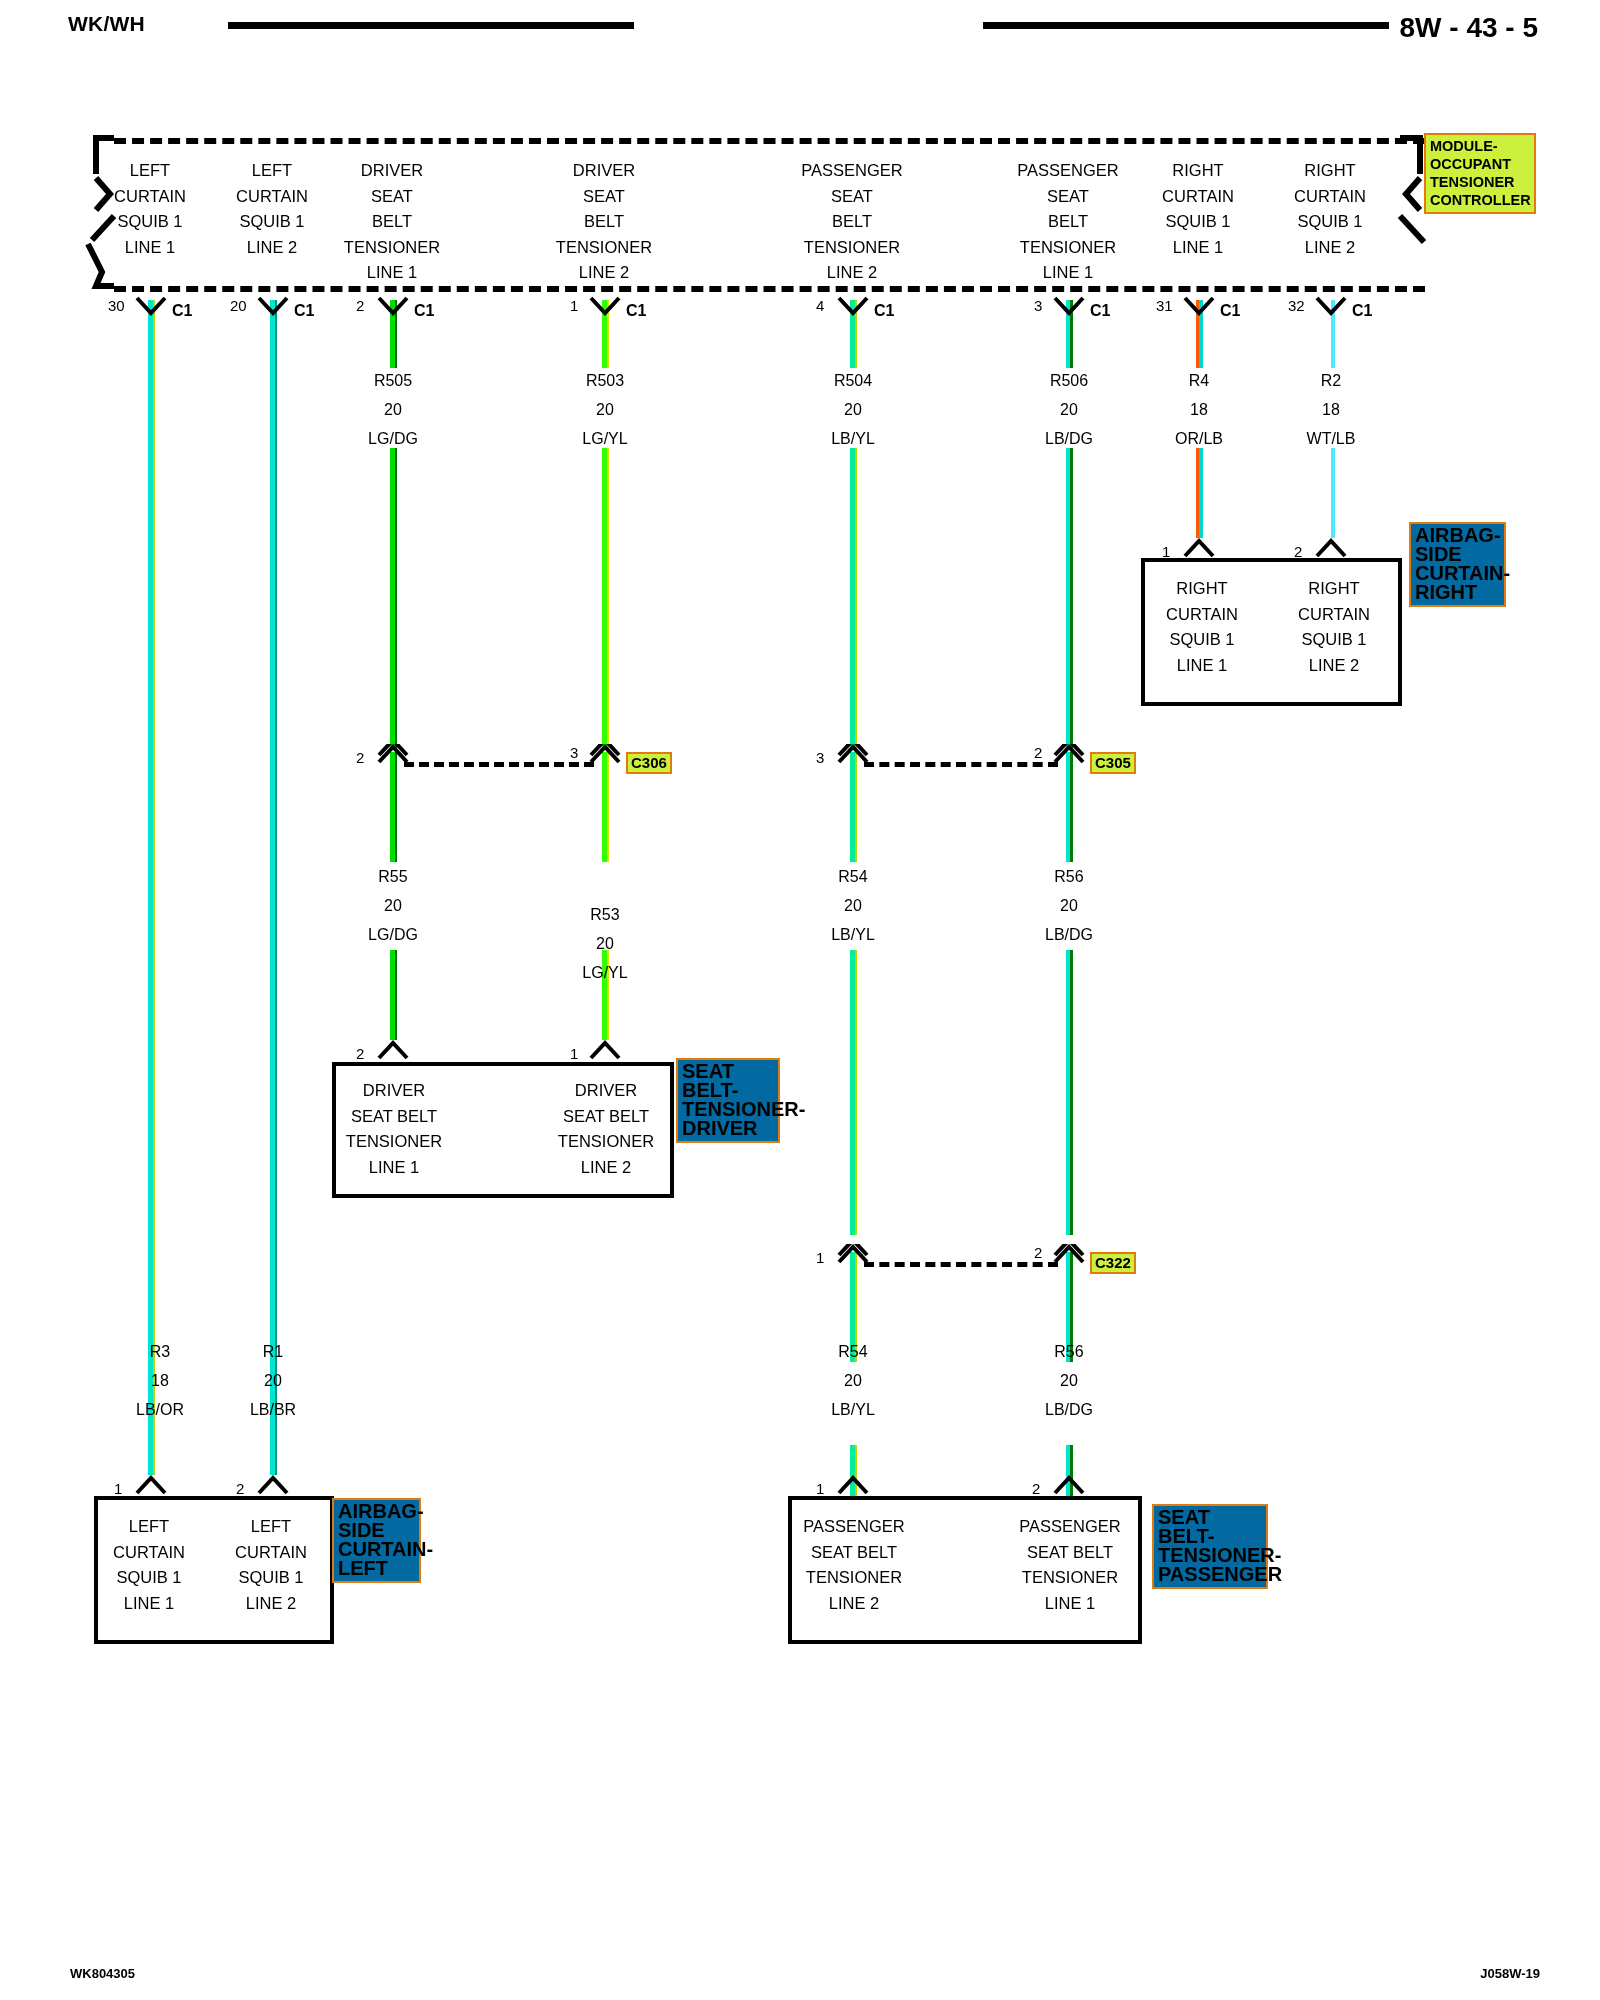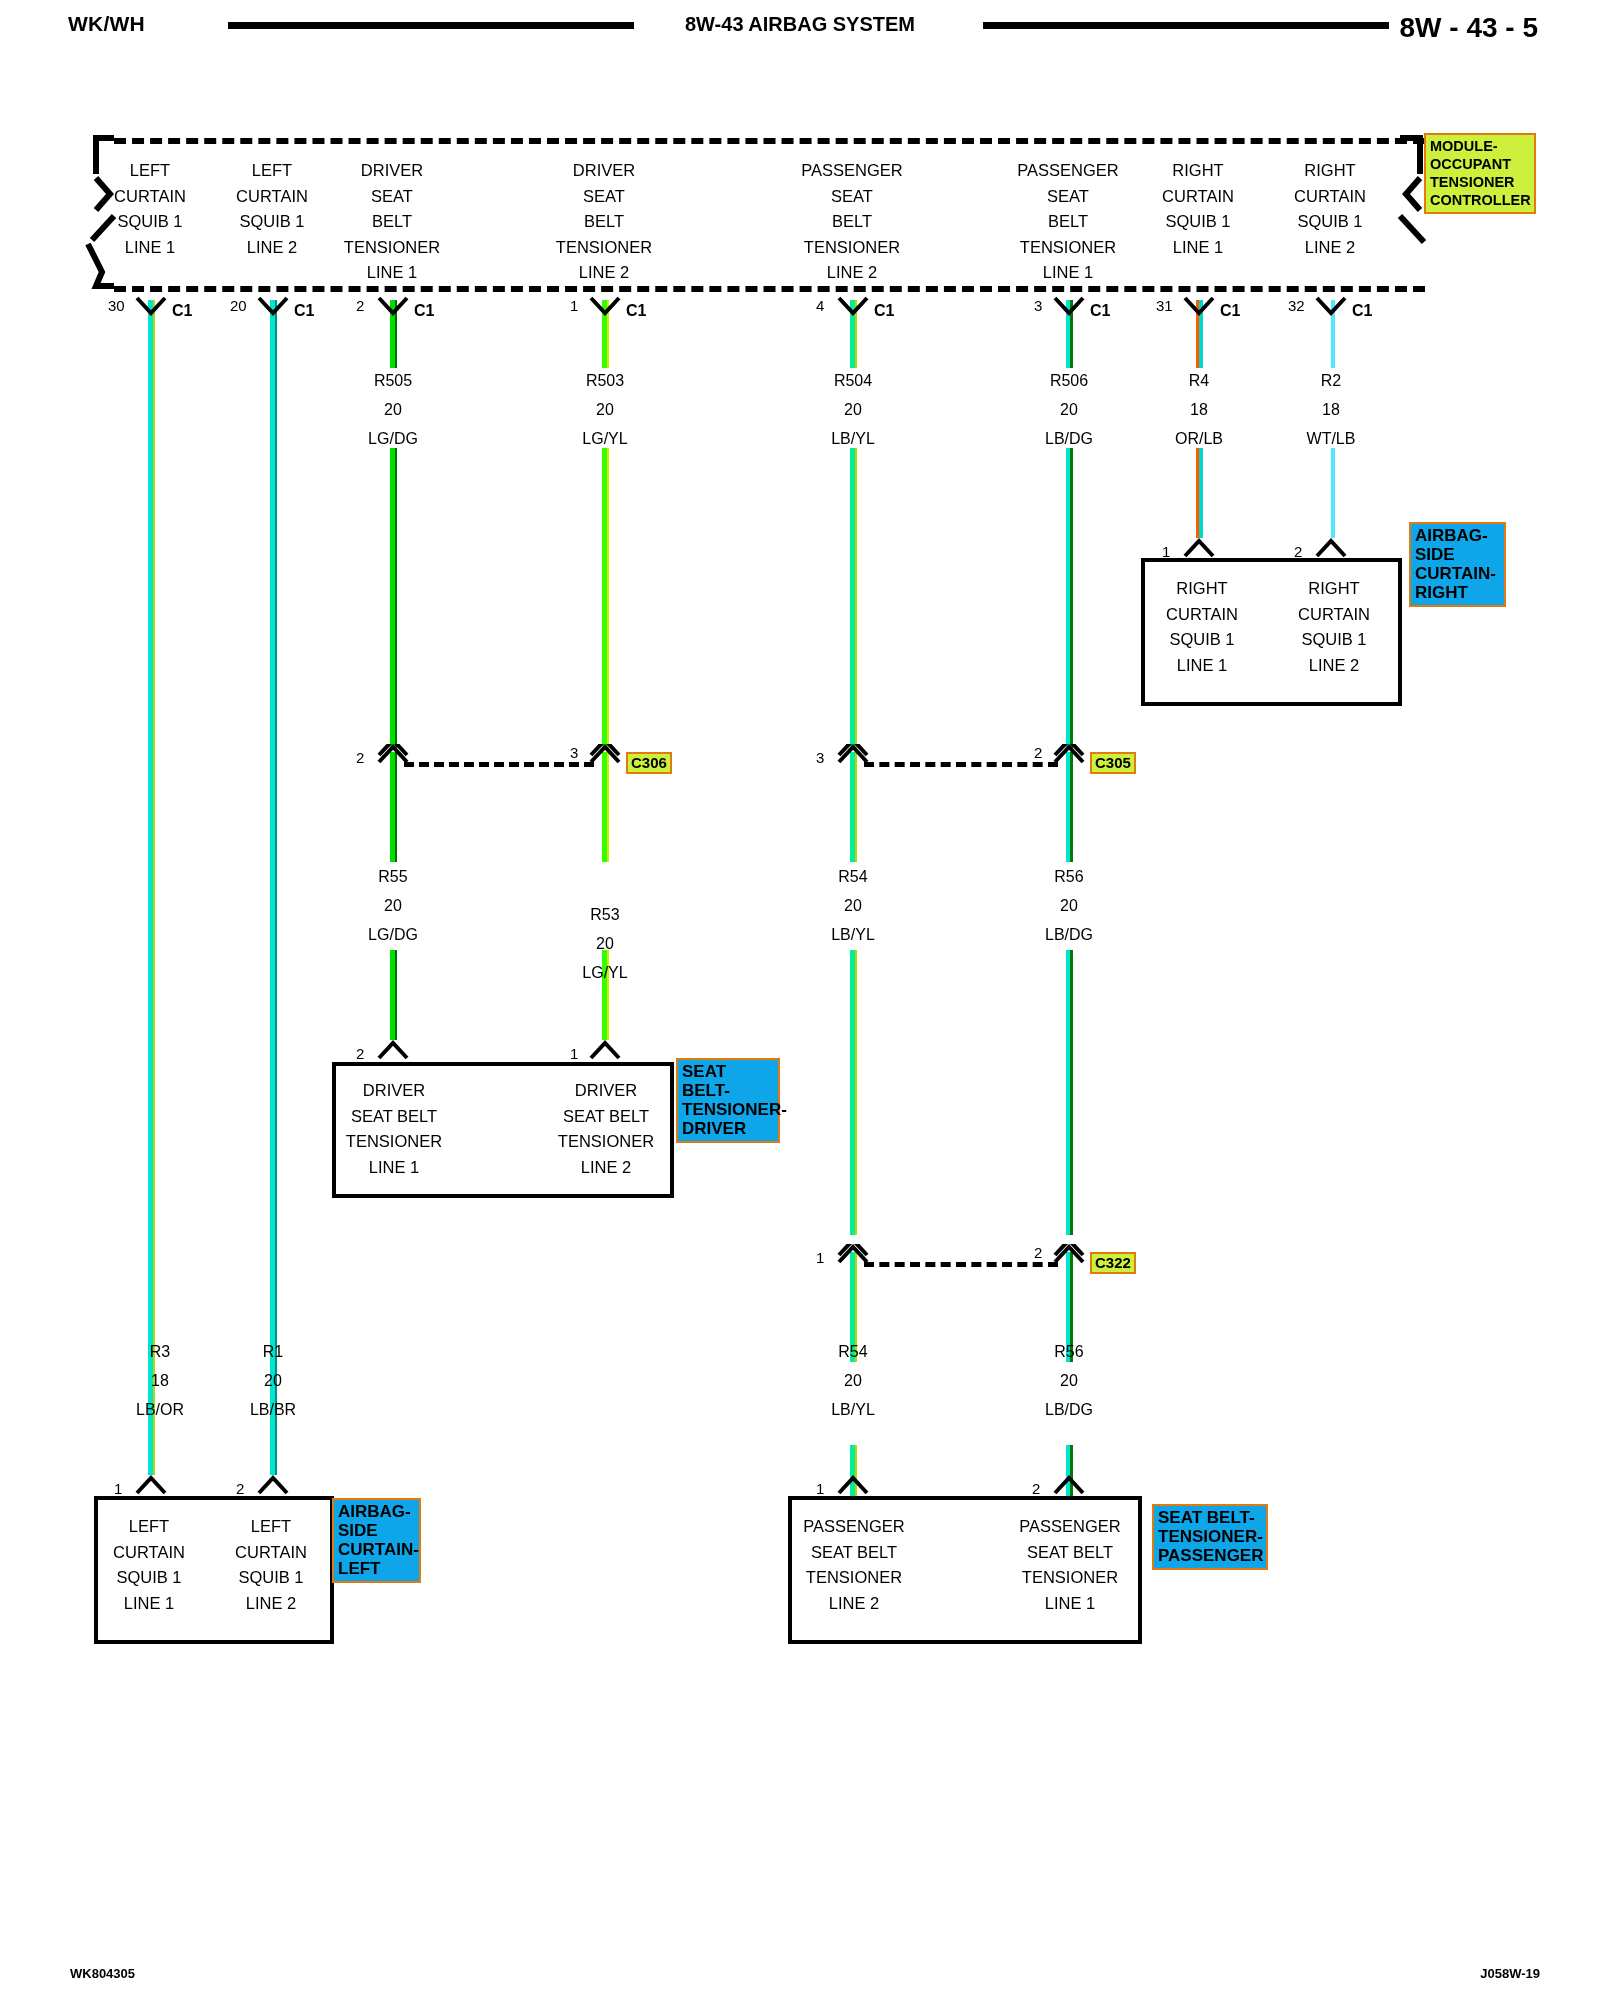--- a/index.html
+++ b/index.html
@@ -44,36 +44,35 @@
   .wire{position:absolute;width:7px;}
   .wire i{position:absolute;top:0;bottom:0;display:block;}
 
   
   .wlab{position:absolute;text-align:center;width:160px;font-size:16px;line-height:29px;}
 
   
   .cbox{position:absolute;border:4px solid #000;background:#fff;}
   .cbox .col{position:absolute;text-align:center;font-size:16.5px;line-height:25.5px;width:180px;}
 
-  .tag{position:absolute;background:#0ea5e9;border:2px solid #e07b10;
-       font-size:17px;font-weight:bold;line-height:19px;padding:2px 3px 3px 4px;}
+  .tag{position:absolute;background:#0369a1;border:2px solid #e07b10;
+       font-size:20px;font-weight:bold;line-height:19px;padding:2px 3px 3px 4px;}
 
   
   .csym{position:absolute;width:34px;height:20px;}
   .cdash{position:absolute;height:0;border-top:5px dashed #000;}
   .ctag{position:absolute;background:#ccf03c;border:2px solid #e07b10;
        font-size:15px;font-weight:bold;padding:0 3px 1px 3px;line-height:17px;}
 </style>
 </head>
 <body>
 
 <div class="hdr">
   <div class="hdr-left">WK/WH</div>
   <div class="hdr-rule l"></div>
-  <div class="hdr-title">8W-43 AIRBAG SYSTEM</div>
   <div class="hdr-rule r"></div>
   <div class="hdr-right">8W - 43 - 5</div>
 </div>
 
 <div class="module">
   <div class="dash-top"></div>
   <div class="dash-bot"></div>
   <svg width="40" height="170">
     <polyline points="26,6 8,6 8,42" fill="none" stroke="#000" stroke-width="6"></polyline>
     <polyline points="8,46 22,62 8,78" fill="none" stroke="#000" stroke-width="6"></polyline>

